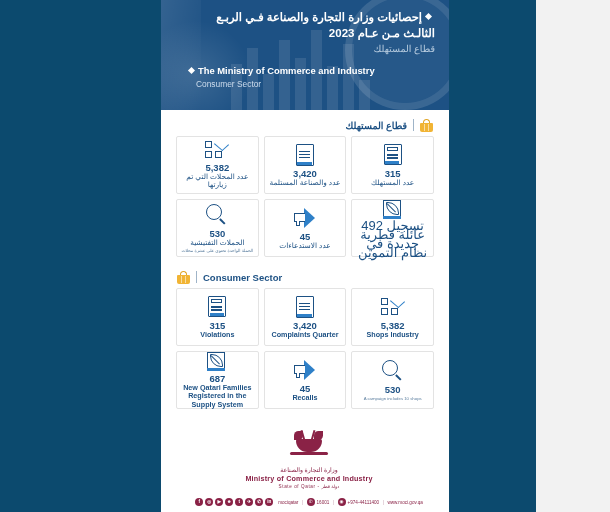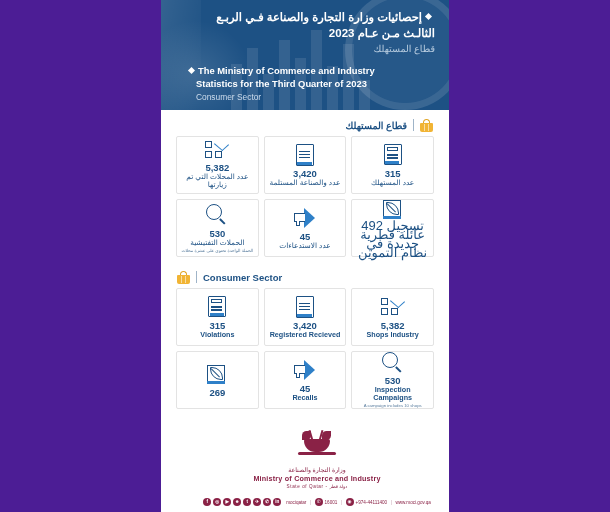--- a/index.html
+++ b/index.html
@@ -4,22 +4,22 @@
 <style>
   * { box-sizing: border-box; margin: 0; padding: 0; }
   html, body {
     width: 610px; height: 512px;
     background: #f2f2f2;
     font-family: "Liberation Sans", sans-serif;
     overflow: hidden;
   }
   #page {
     position: relative;
-    width: 610px; height: 512px;
-    background: #4c1d95;
+    width: 536px; height: 512px;
+    background: #0c4a6e;
   }
   #infographic {
     position: absolute;
     left: 161px; top: 0;
     width: 288px; height: 512px;
     background: #ffffff;
   }
 
   
   .header {
@@ -355,21 +355,21 @@
   .ic-leaf .base {
     position: absolute;
     left: 1px; bottom: 1px;
     width: 18px; height: 3px;
     background: #2f80c8;
   }
 
   
   .footer {
     position: absolute;
-    left: 12px; bottom: 0;
+    left: 4px; bottom: 0;
     width: 288px;
     padding-bottom: 6px;
     text-align: center;
   }
   .logo-wrap {
     display: flex;
     flex-direction: column;
     align-items: center;
     margin-bottom: 9px;
   }
@@ -481,21 +481,20 @@
           <div class="ar-line">
             <span class="diamond"></span><span>إحصائيات وزارة التجارة والصناعة فـي الربـع</span>
           </div>
           <div class="ar-line">الثالـث مـن عـام 2023</div>
           <div class="ar-sub">قطاع المستهلك</div>
         </div>
         <div class="en-block">
           <div class="en-line">
             <span class="diamond"></span><span>The Ministry of Commerce and Industry</span>
           </div>
-          <div class="en-line" style="padding-left:11px;">Statistics for the Third Quarter of 2023</div>
           <div class="en-sub" style="padding-left:11px;">Consumer Sector</div>
         </div>
       </div>
     </div>
 
     <div class="section-head rtl" style="justify-content:flex-start;flex-direction:row;padding-top:4px;">
       <div style="flex:1"></div>
       <div class="sec-title">قطاع المستهلك</div>
       <div class="sec-div"></div>
       <div class="basket">
@@ -608,21 +607,21 @@
         <div class="card-icon">
           <div class="ic-doc">
               <div class="sheet"></div>
               <div class="ln l1"></div>
               <div class="ln l2"></div>
               <div class="ln l3"></div>
               <div class="base"></div>
             </div>
         </div>
         <div class="card-value">3,420</div>
-        <div class="card-label">Registered Recieved</div>
+        <div class="card-label">Complaints Quarter</div>
       </div>
       <div class="card">
         <div class="card-icon">
           <div class="ic-check">
               <div class="bx b1"></div>
               <div class="bx b2"></div>
               <div class="bx b3"></div>
               <div class="tick"></div>
             </div>
         </div>
@@ -634,42 +633,42 @@
     <div class="grid">
       <div class="card">
         <div class="card-icon">
           <div class="ic-leaf">
               <div class="sq"></div>
               <div class="blade"></div>
               <div class="vein"></div>
               <div class="base"></div>
             </div>
         </div>
-        <div class="card-value">269</div>
+        <div class="card-value">687</div>
+        <div class="card-label">New Qatari Families Registered in the Supply System</div>
       </div>
       <div class="card">
         <div class="card-icon">
           <div class="ic-mega">
               <div class="horn"></div>
               <div class="box"></div>
               <div class="tail"></div>
             </div>
         </div>
         <div class="card-value">45</div>
         <div class="card-label">Recalls</div>
       </div>
       <div class="card">
         <div class="card-icon">
           <div class="ic-search">
               <div class="ring"></div>
               <div class="stick"></div>
             </div>
         </div>
         <div class="card-value">530</div>
-        <div class="card-label">Inspection Campaigns</div>
         <div class="card-note">A campaign includes 10 shops</div>
       </div>
     </div>
 
     <div class="footer">
       <div class="logo-wrap">
         <div class="emblem">
           <div class="m1"></div>
             <div class="m2"></div>
           <div class="s1"></div>

